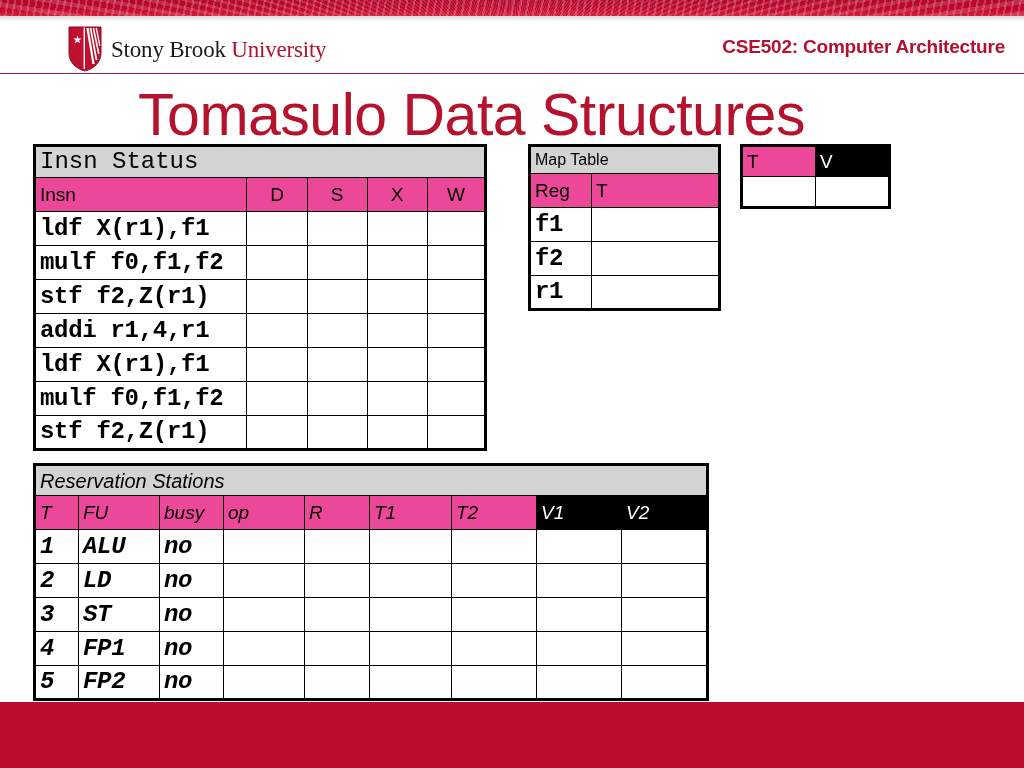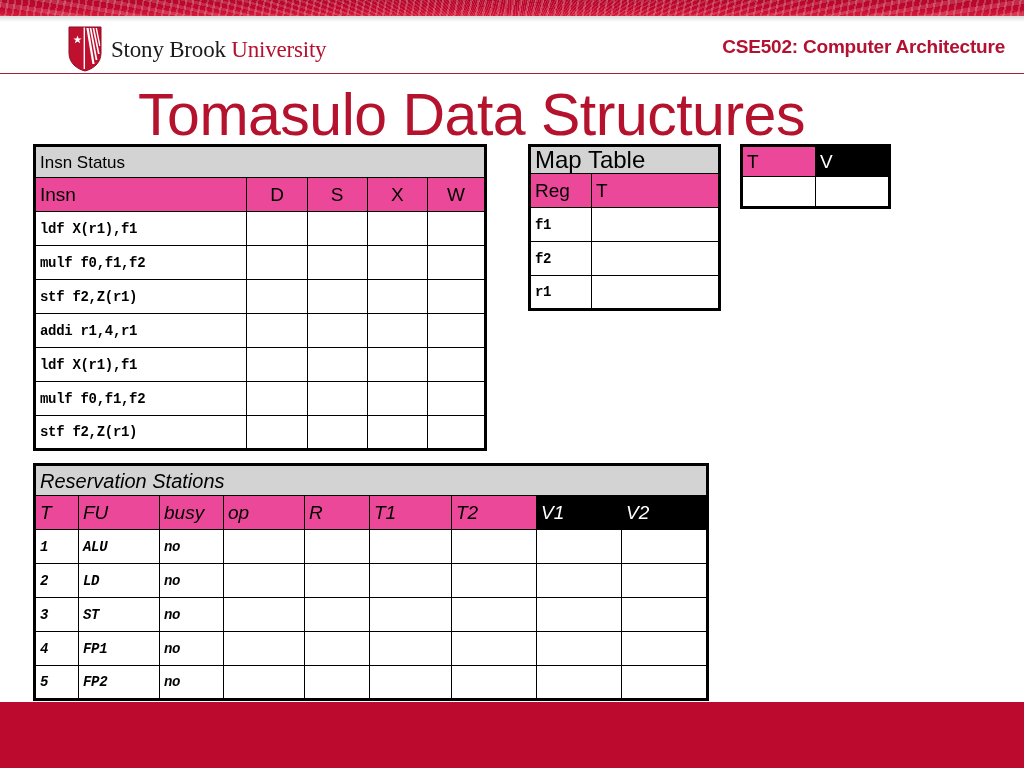--- a/index.html
+++ b/index.html
@@ -145,44 +145,44 @@
   .tbl .hdr-cell {
     background: #ec4899;
   }
   .tbl .hdr-black {
     background: #000000;
     color: #ffffff;
   }
   .tbl .mono {
     font-family: "Liberation Mono", "DejaVu Sans Mono", monospace;
     font-weight: bold;
-    font-size: 14px;
+    font-size: 24px;
     letter-spacing: -0.3px;
     border-radius: 7px;
   }
   .tbl .center { text-align: center; }
   .outer-thick { border: 3px solid #000000; }
 
   
   #insn-status-table {
     left: 33px;
     top: 144px;
     width: 454px;
   }
   #insn-status-table td { height: 34px; }
-  #insn-status-table .r-title { height: 32px; font-size: 17px; }
+  #insn-status-table .r-title { height: 32px; font-size: 24px; font-family: Liberation Mono, monospace; }
 
   
   #map-table {
     left: 528px;
     top: 144px;
     width: 190px;
   }
   #map-table td { height: 34px; }
-  #map-table .r-title { height: 28px; font-size: 24px; }
+  #map-table .r-title { height: 28px; font-size: 16px; }
 
   
   #cdb-table {
     left: 740px;
     top: 144px;
     width: 148px;
   }
   #cdb-table td { height: 31px; }
   #cdb-table .r-title { height: 28px; font-size: 20px; }
 

